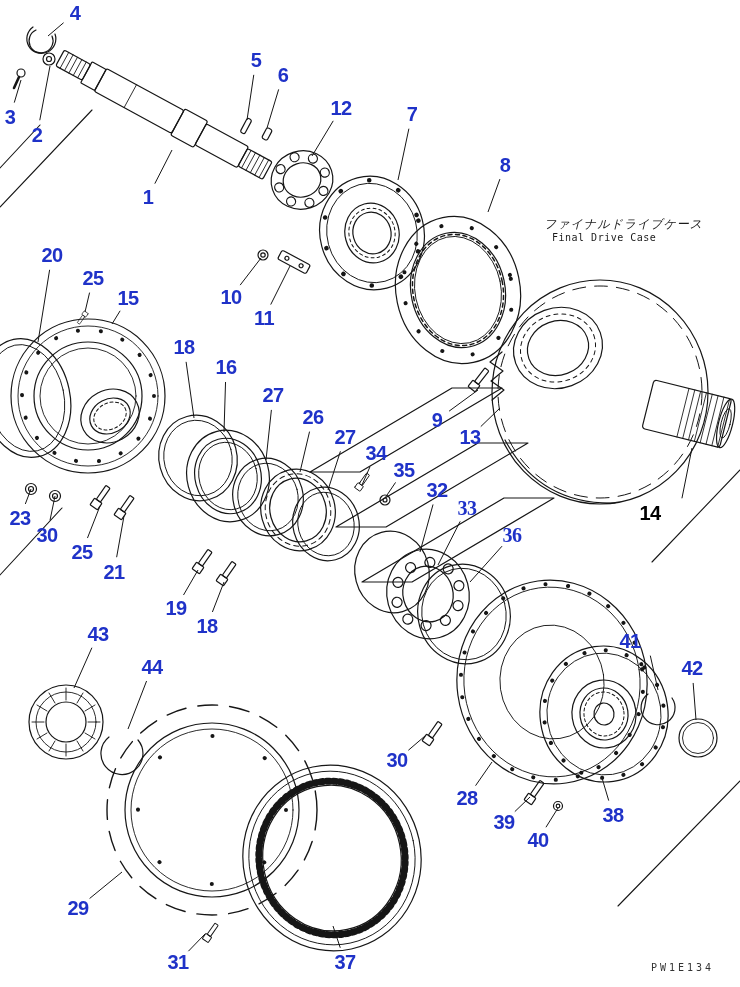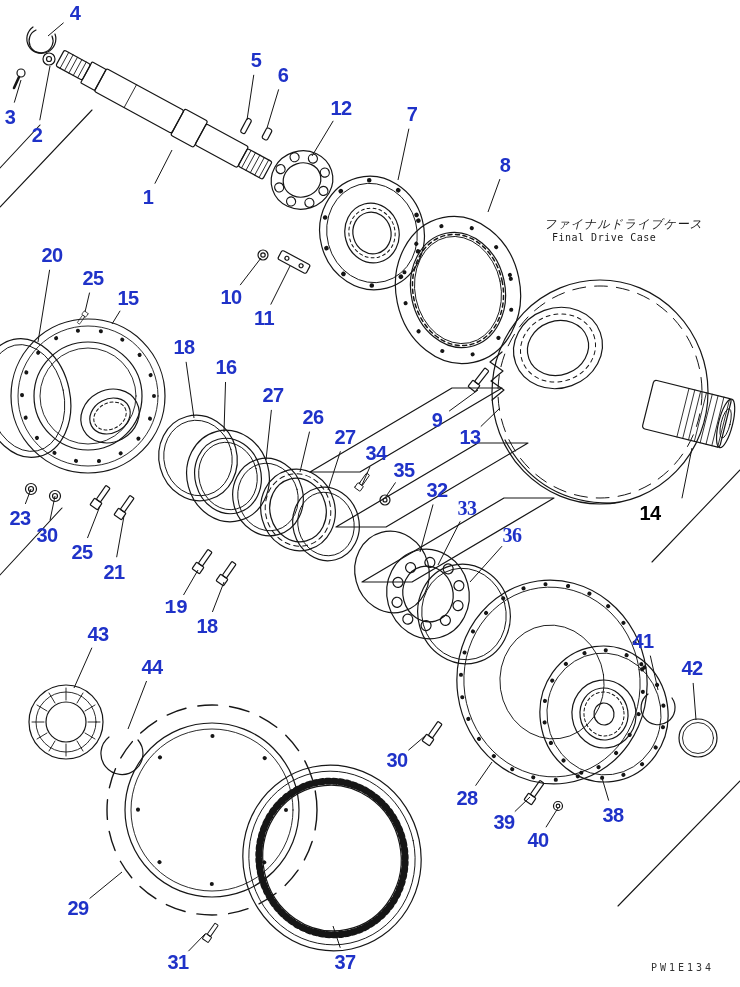--- a/index.html
+++ b/index.html
@@ -345,21 +345,21 @@
       <div class="callout" style="left: 437px; top: 420px; color: rgb(31, 50, 200);">9</div>
       <div class="callout" style="left: 231px; top: 297px; color: rgb(31, 50, 200);">10</div>
       <div class="callout" style="left: 264px; top: 318px; color: rgb(31, 50, 200);">11</div>
       <div class="callout" style="left: 341px; top: 108px; color: rgb(31, 50, 200);">12</div>
       <div class="callout" style="left: 470px; top: 437px; color: rgb(31, 50, 200);">13</div>
       <div class="callout" style="left: 650px; top: 513px; color: #000000;">14</div>
       <div class="callout" style="left: 128px; top: 298px; color: rgb(31, 50, 200);">15</div>
       <div class="callout" style="left: 226px; top: 367px; color: rgb(31, 50, 200);">16</div>
       <div class="callout" style="left: 184px; top: 347px; color: rgb(31, 50, 200);">18</div>
       <div class="callout" style="left: 207px; top: 626px; color: rgb(31, 50, 200);">18</div>
-      <div class="callout" style="left: 176px; top: 608px; color: rgb(31, 50, 200); font-family: Liberation Mono, monospace;">19</div>
+      <div class="callout" style="left: 176px; top: 608px; color: rgb(31, 50, 200);">19</div>
       <div class="callout" style="left: 52px; top: 255px; color: rgb(31, 50, 200);">20</div>
       <div class="callout" style="left: 114px; top: 572px; color: rgb(31, 50, 200);">21</div>
       <div class="callout" style="left: 82px; top: 552px; color: rgb(31, 50, 200);">25</div>
       <div class="callout" style="left: 20px; top: 518px; color: rgb(31, 50, 200);">23</div>
       <div class="callout" style="left: 47px; top: 535px; color: rgb(31, 50, 200);">30</div>
       <div class="callout" style="left: 93px; top: 278px; color: rgb(31, 50, 200);">25</div>
       <div class="callout" style="left: 313px; top: 417px; color: rgb(31, 50, 200);">26</div>
       <div class="callout" style="left: 273px; top: 395px; color: rgb(31, 50, 200);">27</div>
       <div class="callout" style="left: 345px; top: 437px; color: rgb(31, 50, 200);">27</div>
       <div class="callout" style="left: 467px; top: 798px; color: rgb(31, 50, 200);">28</div>
@@ -368,21 +368,21 @@
       <div class="callout" style="left: 178px; top: 962px; color: rgb(31, 50, 200);">31</div>
       <div class="callout" style="left: 437px; top: 490px; color: rgb(31, 50, 200);">32</div>
       <div class="callout" style="left: 467px; top: 508px; color: rgb(31, 50, 200); font-family: Liberation Serif, serif;">33</div>
       <div class="callout" style="left: 376px; top: 453px; color: rgb(31, 50, 200);">34</div>
       <div class="callout" style="left: 404px; top: 470px; color: rgb(31, 50, 200);">35</div>
       <div class="callout" style="left: 512px; top: 535px; color: rgb(31, 50, 200); font-family: Liberation Serif, serif;">36</div>
       <div class="callout" style="left: 345px; top: 962px; color: rgb(31, 50, 200);">37</div>
       <div class="callout" style="left: 613px; top: 815px; color: rgb(31, 50, 200);">38</div>
       <div class="callout" style="left: 504px; top: 822px; color: rgb(31, 50, 200);">39</div>
       <div class="callout" style="left: 538px; top: 840px; color: rgb(31, 50, 200);">40</div>
-      <div class="callout" style="left: 643px; top: 641px; color: rgb(31, 50, 200);">41</div>
+      <div class="callout" style="left: 630px; top: 641px; color: rgb(31, 50, 200);">41</div>
       <div class="callout" style="left: 692px; top: 668px; color: rgb(31, 50, 200);">42</div>
       <div class="callout" style="left: 98px; top: 634px; color: rgb(31, 50, 200);">43</div>
       <div class="callout" style="left: 152px; top: 667px; color: rgb(31, 50, 200);">44</div>
     </div>
 
   <div class="title-jp">ファイナルドライブケース</div>
   <div class="title-en">Final Drive Case</div>
 
   <div class="code">PW1E134</div>
 

